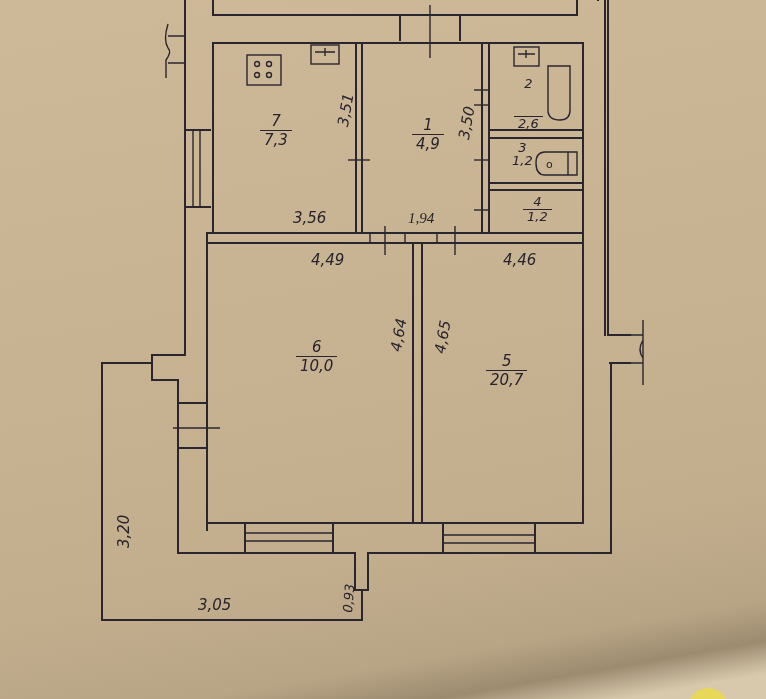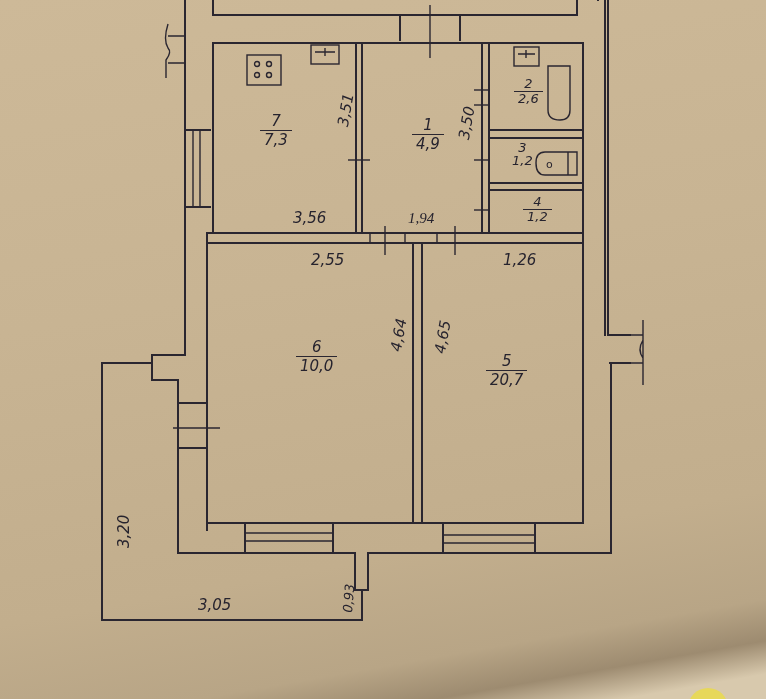--- a/index.html
+++ b/index.html
@@ -144,21 +144,21 @@
 <div class="room" style="left:260px; top:112px;">
   <span class="num">7</span>
   <span class="area">7,3</span>
 </div>
 <div class="room" style="left:412px; top:116px;">
   <span class="num">1</span>
   <span class="area">4,9</span>
 </div>
 <div class="room" style="left:514px; top:77px; font-size:13px;">
   <span class="num" style="line-height:14px;">2</span>
-  <span class="area" style="line-height:14px;">2,6</span>
+  <span class="area" style="line-height:14px;margin-top:25px;">2,6</span>
 </div>
 <div class="room" style="left:508px; top:142px; font-size:13px;">
   <span class="num" style="line-height:12px;">3</span>
   <span class="area" style="line-height:14px; border-top:none;">1,2</span>
 </div>
 <div class="room" style="left:523px; top:195px; font-size:13px;">
   <span class="num" style="line-height:14px;">4</span>
   <span class="area" style="line-height:14px;">1,2</span>
 </div>
 <div class="room" style="left:296px; top:338px;">
@@ -167,21 +167,21 @@
 </div>
 <div class="room" style="left:486px; top:352px;">
   <span class="num">5</span>
   <span class="area">20,7</span>
 </div>
 
 <div class="lbl" style="left:335px; top:125px; transform: rotate(-80deg); transform-origin:left top;">3,51</div>
 <div class="lbl" style="left:293px; top:210px;">3,56</div>
 <div class="lbl" style="left:456px; top:138px; transform: rotate(-80deg); transform-origin:left top;">3,50</div>
 <div class="lbl" style="left:408px; top:210px;font-family:Liberation Serif, serif;">1,94</div>
-<div class="lbl" style="left:311px; top:252px;">2,55</div>
-<div class="lbl" style="left:503px; top:252px;">1,26</div>
+<div class="lbl" style="left:311px; top:252px;">4,49</div>
+<div class="lbl" style="left:503px; top:252px;">4,46</div>
 <div class="lbl" style="left:388px; top:350px; transform: rotate(-80deg); transform-origin:left top;">4,64</div>
 <div class="lbl" style="left:432px; top:352px; transform: rotate(-80deg); transform-origin:left top;">4,65</div>
 <div class="lbl" style="left:116px; top:548px; transform: rotate(-90deg); transform-origin:left top;">3,20</div>
 <div class="lbl" style="left:198px; top:597px;">3,05</div>
 <div class="lbl" style="left:340px; top:612px; transform: rotate(-85deg); transform-origin:left top; font-size:13px;">0,93</div>
 
 <div class="badge"></div>
 
 </body></html>

